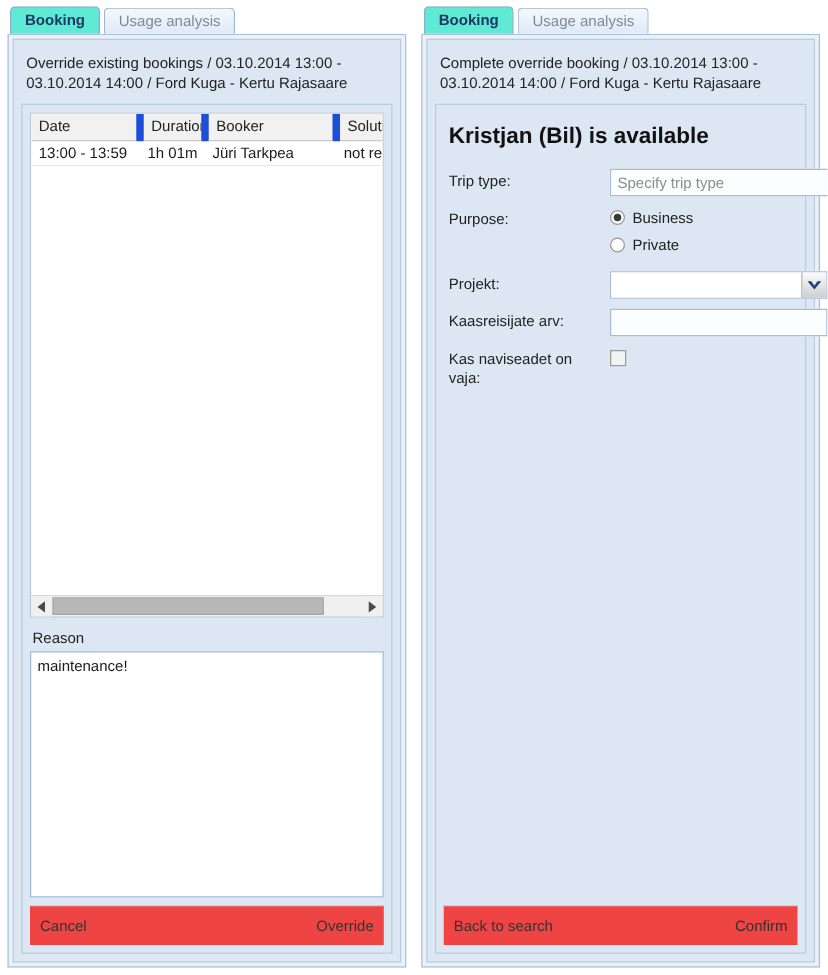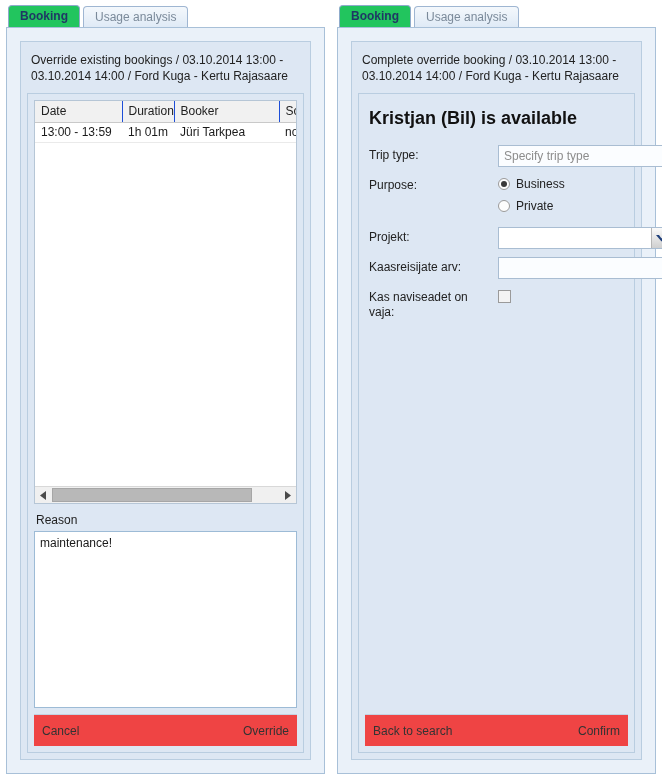--- a/index.html
+++ b/index.html
@@ -54,36 +54,36 @@
     border: 1px solid #9fb6d2;
     border-bottom: none;
     border-radius: 4px 4px 0 0;
     margin-right: 3px;
     background: linear-gradient(to bottom, #f4f8fc 0%, #dfeaf6 100%);
     color: #7b8a9a;
     cursor: default;
     white-space: nowrap;
   }
   .tab.active {
-    background: #22c55e;
+    background: #5eead4;
     color: #1f3864;
     font-weight: bold;
     border-color: #8fabcb;
     height: 22px;
     line-height: 21px;
   }
 
   
   .frame-outer {
     flex: 1;
     margin: 0 6px 6px 6px;
     border: 1px solid #a8c0d8;
     background: #eaf1f9;
     box-sizing: border-box;
-    padding: 13px;
+    padding: 3px;
     display: flex;
     flex-direction: column;
     min-height: 0;
   }
   .frame-inner {
     flex: 1;
     border: 1px solid #b9cde0;
     background: #dde7f3;
     box-sizing: border-box;
     padding: 6px;
@@ -133,21 +133,21 @@
     table-layout: fixed;
     font-size: 12px;
   }
   table.grid th {
     background: #f1f1f1;
     font-weight: normal;
     text-align: left;
     color: #222;
     height: 21px;
     padding: 0 6px;
-    border-right: 1px solid #1d4ed8;
+    border-right: 6px solid #1d4ed8;
     border-bottom: 1px solid #c9c9c9;
     box-sizing: border-box;
     white-space: nowrap;
     overflow: hidden;
   }
   table.grid td {
     height: 20px;
     padding: 0 6px;
     border-bottom: 1px solid #eaeaea;
     box-sizing: border-box;

